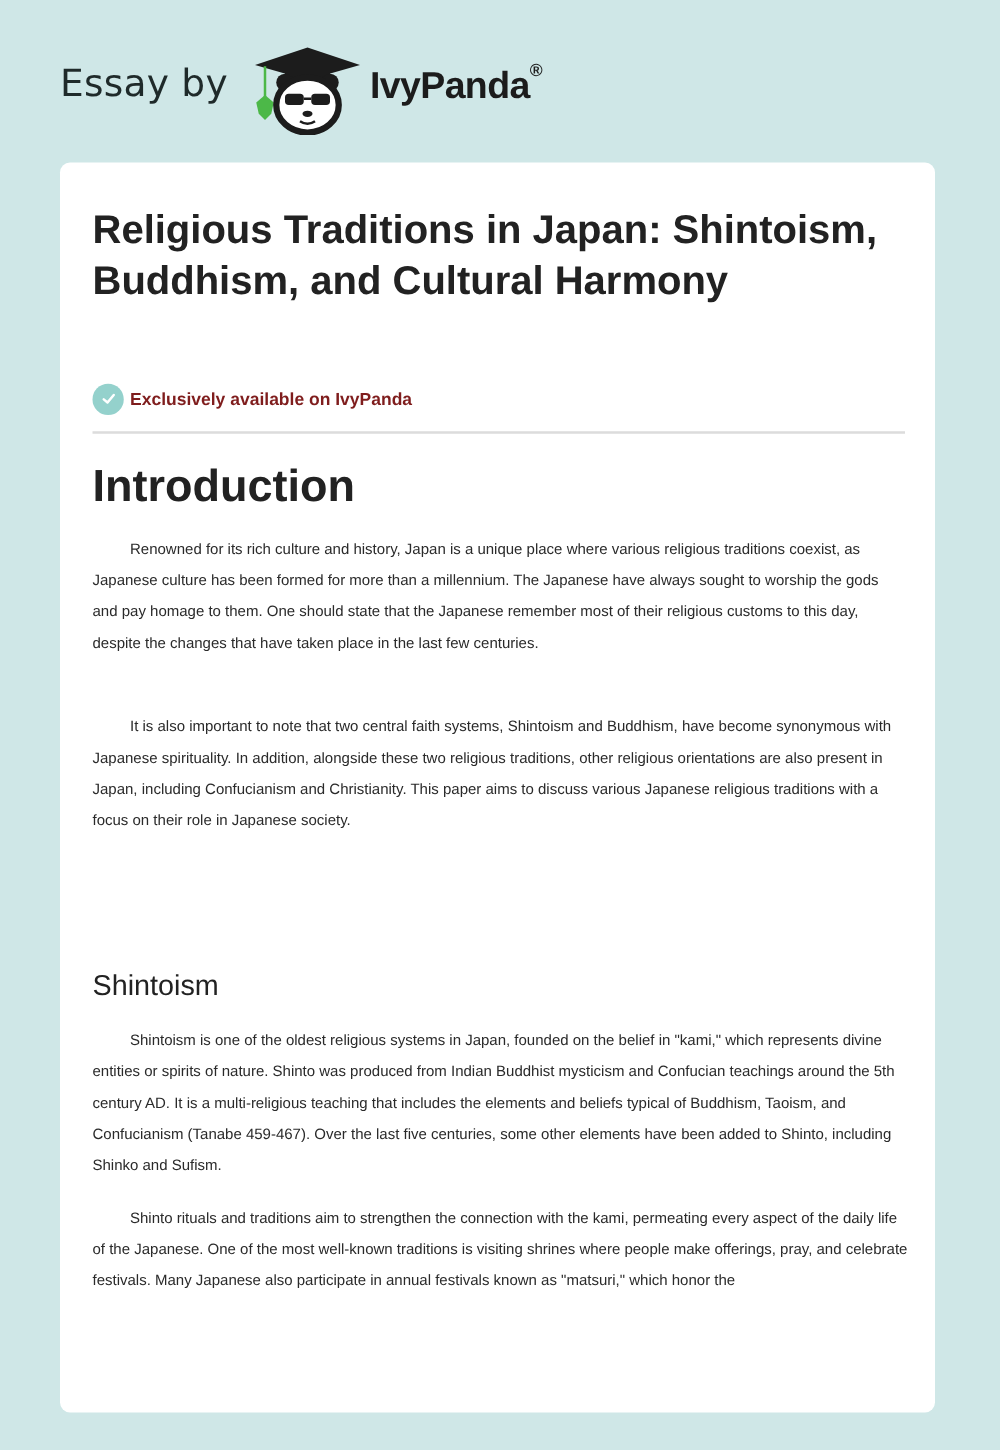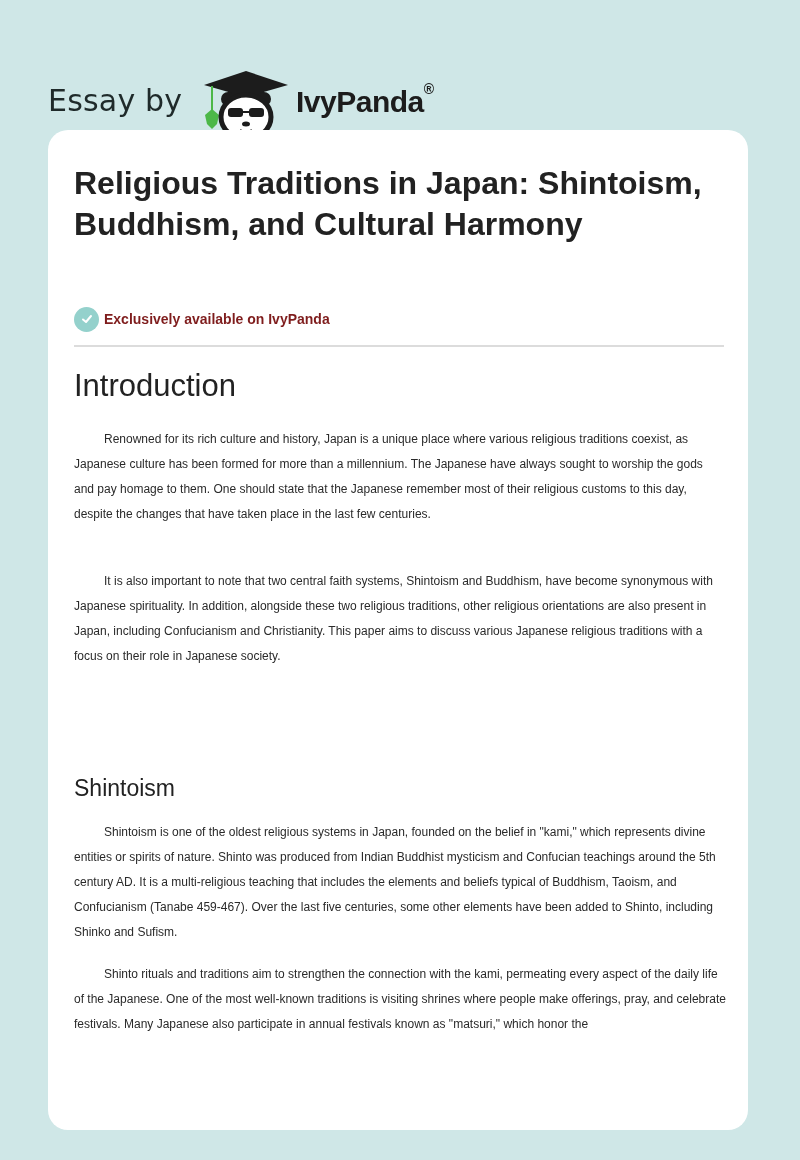--- a/index.html
+++ b/index.html
@@ -3,55 +3,55 @@
 <meta charset="utf-8">
 <style>
   html, body { margin: 0; padding: 0; }
   body {
     width: 800px; height: 1160px;
     background: #cfe7e7;
     font-family: "Liberation Sans", sans-serif;
     position: relative; overflow: hidden;
   }
   .header {
-    position: absolute; left: 0; top: 0; width: 800px; height: 164px; margin-top: 33px;
+    position: absolute; left: 0; top: 0; width: 800px; height: 164px;
   }
   .essay-by {
     position: absolute; left: 48px; top: 50px;
     font-family: "DejaVu Sans", sans-serif;
     font-size: 30px; color: #1f2a2a; letter-spacing: 0.2px;
   }
   .logo-icon { position: absolute; left: 202px; top: 36px; width: 88px; height: 72px; }
   .brand {
     position: absolute; left: 296px; top: 52px;
     font-family: Liberation Sans, sans-serif; font-weight: bold;
     font-size: 30px; color: #1c1c1c; letter-spacing: -0.5px;
   }
   .brand sup { font-size: 14px; vertical-align: top; position: relative; top: -4px; }
   .card {
     position: absolute; left: 48px; top: 130px; width: 700px; height: 1000px;
-    background: #ffffff; border-radius: 20px; overflow: hidden;
+    background: #ffffff; border-radius: 8px; overflow: hidden;
   }
   .title {
     position: absolute; left: 26px; top: 33px; width: 650px; margin: 0;
     font-size: 32px; line-height: 41px; font-weight: bold; color: #222;
   }
   .badge {
     position: absolute; left: 26px; top: 176px; height: 26px;
     display: flex; align-items: center;
   }
   .check-icon {
     width: 25px; height: 25px; border-radius: 50%; background: #94d1cc;
     display: inline-flex; align-items: center; justify-content: center;
   }
   .badge-text { margin-left: 5px; font-size: 14px; font-weight: bold; color: #7f1d1d; }
   .divider {
     position: absolute; left: 26px; top: 215px; width: 650px; height: 2px; background: #dcdcdc;
   }
-  .h2 { position: absolute; left: 26px; margin: 0; font-size: 31px; font-weight: normal; color: #222; }
+  .h2 { position: absolute; left: 26px; margin: 0; font-size: 36px; font-weight: bold; color: #222; }
   .h3 { position: absolute; left: 26px; margin: 0; font-size: 23px; font-weight: normal; color: #222; }
   .para {
     position: absolute; left: 26px; width: 652px; margin: 0;
     font-size: 12px; line-height: 25px; color: #2a2a2a; text-indent: 30px;
   }
 </style>
 </head>
 <body>
 
 <div class="header">

